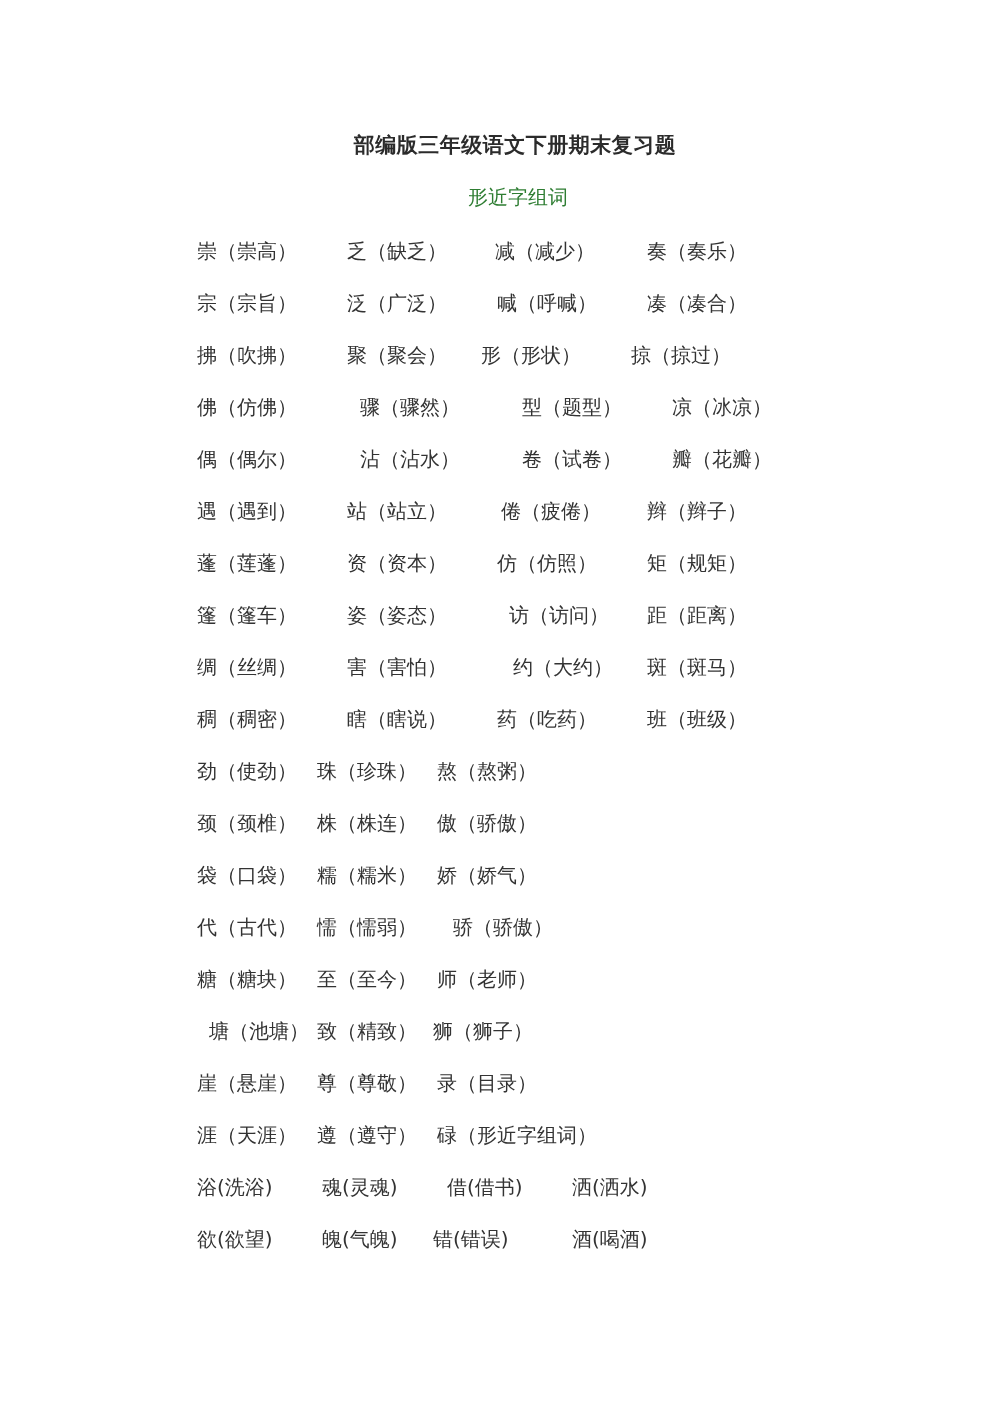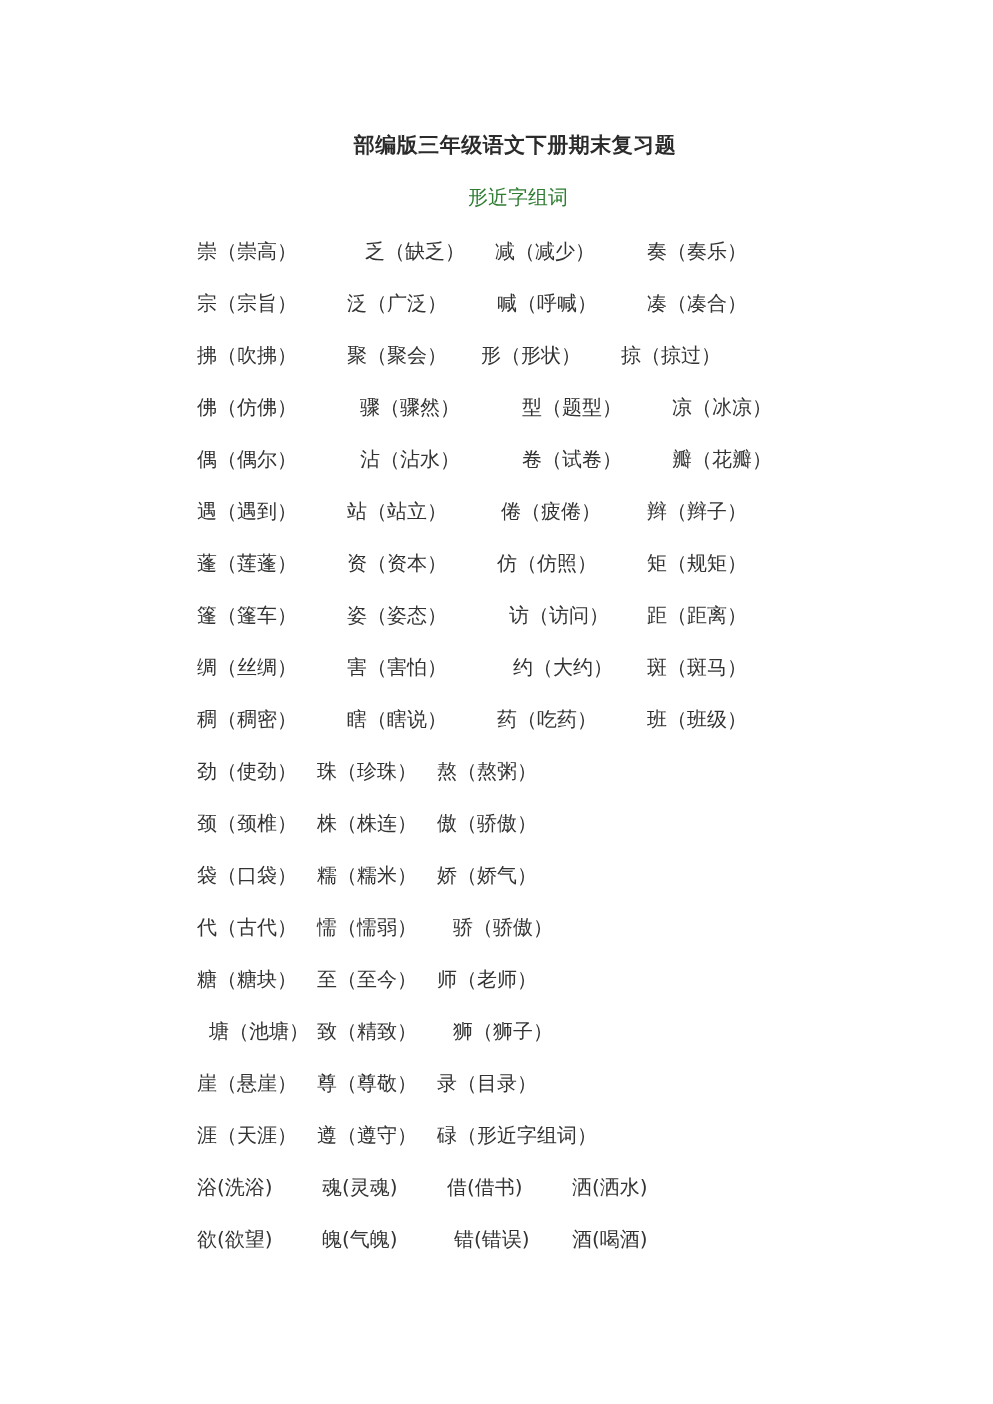--- a/index.html
+++ b/index.html
@@ -52,35 +52,35 @@
     }
   </style>
 </head>
 <body>
 
 <div class="page-title">部编版三年级语文下册期末复习题</div>
 <div class="subtitle">形近字组词</div>
 
 <div class="row" style="top:236px">
   <span class="cell" style="left:0px">崇（崇高）</span>
-  <span class="cell" style="left:168px">乏（缺乏）</span>
+  <span class="cell" style="left:150px">乏（缺乏）</span>
   <span class="cell" style="left:298px">减（减少）</span>
   <span class="cell" style="left:450px">奏（奏乐）</span>
 </div>
 <div class="row" style="top:288px">
   <span class="cell" style="left:0px">宗（宗旨）</span>
   <span class="cell" style="left:150px">泛（广泛）</span>
   <span class="cell" style="left:300px">喊（呼喊）</span>
   <span class="cell" style="left:450px">凑（凑合）</span>
 </div>
 <div class="row" style="top:340px">
   <span class="cell" style="left:0px">拂（吹拂）</span>
   <span class="cell" style="left:150px">聚（聚会）</span>
   <span class="cell" style="left:284px">形（形状）</span>
-  <span class="cell" style="left:424px">掠（掠过）</span>
+  <span class="cell" style="left:434px">掠（掠过）</span>
 </div>
 <div class="row" style="top:392px">
   <span class="cell" style="left:0px">佛（仿佛）</span>
   <span class="cell" style="left:163px">骤（骤然）</span>
   <span class="cell" style="left:325px">型（题型）</span>
   <span class="cell" style="left:475px">凉（冰凉）</span>
 </div>
 <div class="row" style="top:444px">
   <span class="cell" style="left:0px">偶（偶尔）</span>
   <span class="cell" style="left:163px">沾（沾水）</span>
@@ -139,21 +139,21 @@
   <span class="cell" style="left:256px">骄（骄傲）</span>
 </div>
 <div class="row" style="top:964px">
   <span class="cell" style="left:0px">糖（糖块）</span>
   <span class="cell" style="left:120px">至（至今）</span>
   <span class="cell" style="left:240px">师（老师）</span>
 </div>
 <div class="row" style="top:1016px">
   <span class="cell" style="left:12px">塘（池塘）</span>
   <span class="cell" style="left:120px">致（精致）</span>
-  <span class="cell" style="left:256px">狮（狮子）</span>
+  <span class="cell" style="left:236px">狮（狮子）</span>
 </div>
 <div class="row" style="top:1068px">
   <span class="cell" style="left:0px">崖（悬崖）</span>
   <span class="cell" style="left:120px">尊（尊敬）</span>
   <span class="cell" style="left:240px">录（目录）</span>
 </div>
 <div class="row" style="top:1120px">
   <span class="cell" style="left:0px">涯（天涯）</span>
   <span class="cell" style="left:120px">遵（遵守）</span>
   <span class="cell" style="left:240px">碌（形近字组词）</span>
@@ -161,15 +161,15 @@
 
 <div class="row" style="top:1172px">
   <span class="cell" style="left:0px">浴(洗浴)</span>
   <span class="cell" style="left:125px">魂(灵魂)</span>
   <span class="cell" style="left:250px">借(借书)</span>
   <span class="cell" style="left:375px">洒(洒水)</span>
 </div>
 <div class="row" style="top:1224px">
   <span class="cell" style="left:0px">欲(欲望)</span>
   <span class="cell" style="left:125px">魄(气魄)</span>
-  <span class="cell" style="left:257px">错(错误)</span>
+  <span class="cell" style="left:236px">错(错误)</span>
   <span class="cell" style="left:375px">酒(喝酒)</span>
 </div>
 
 </body></html>

